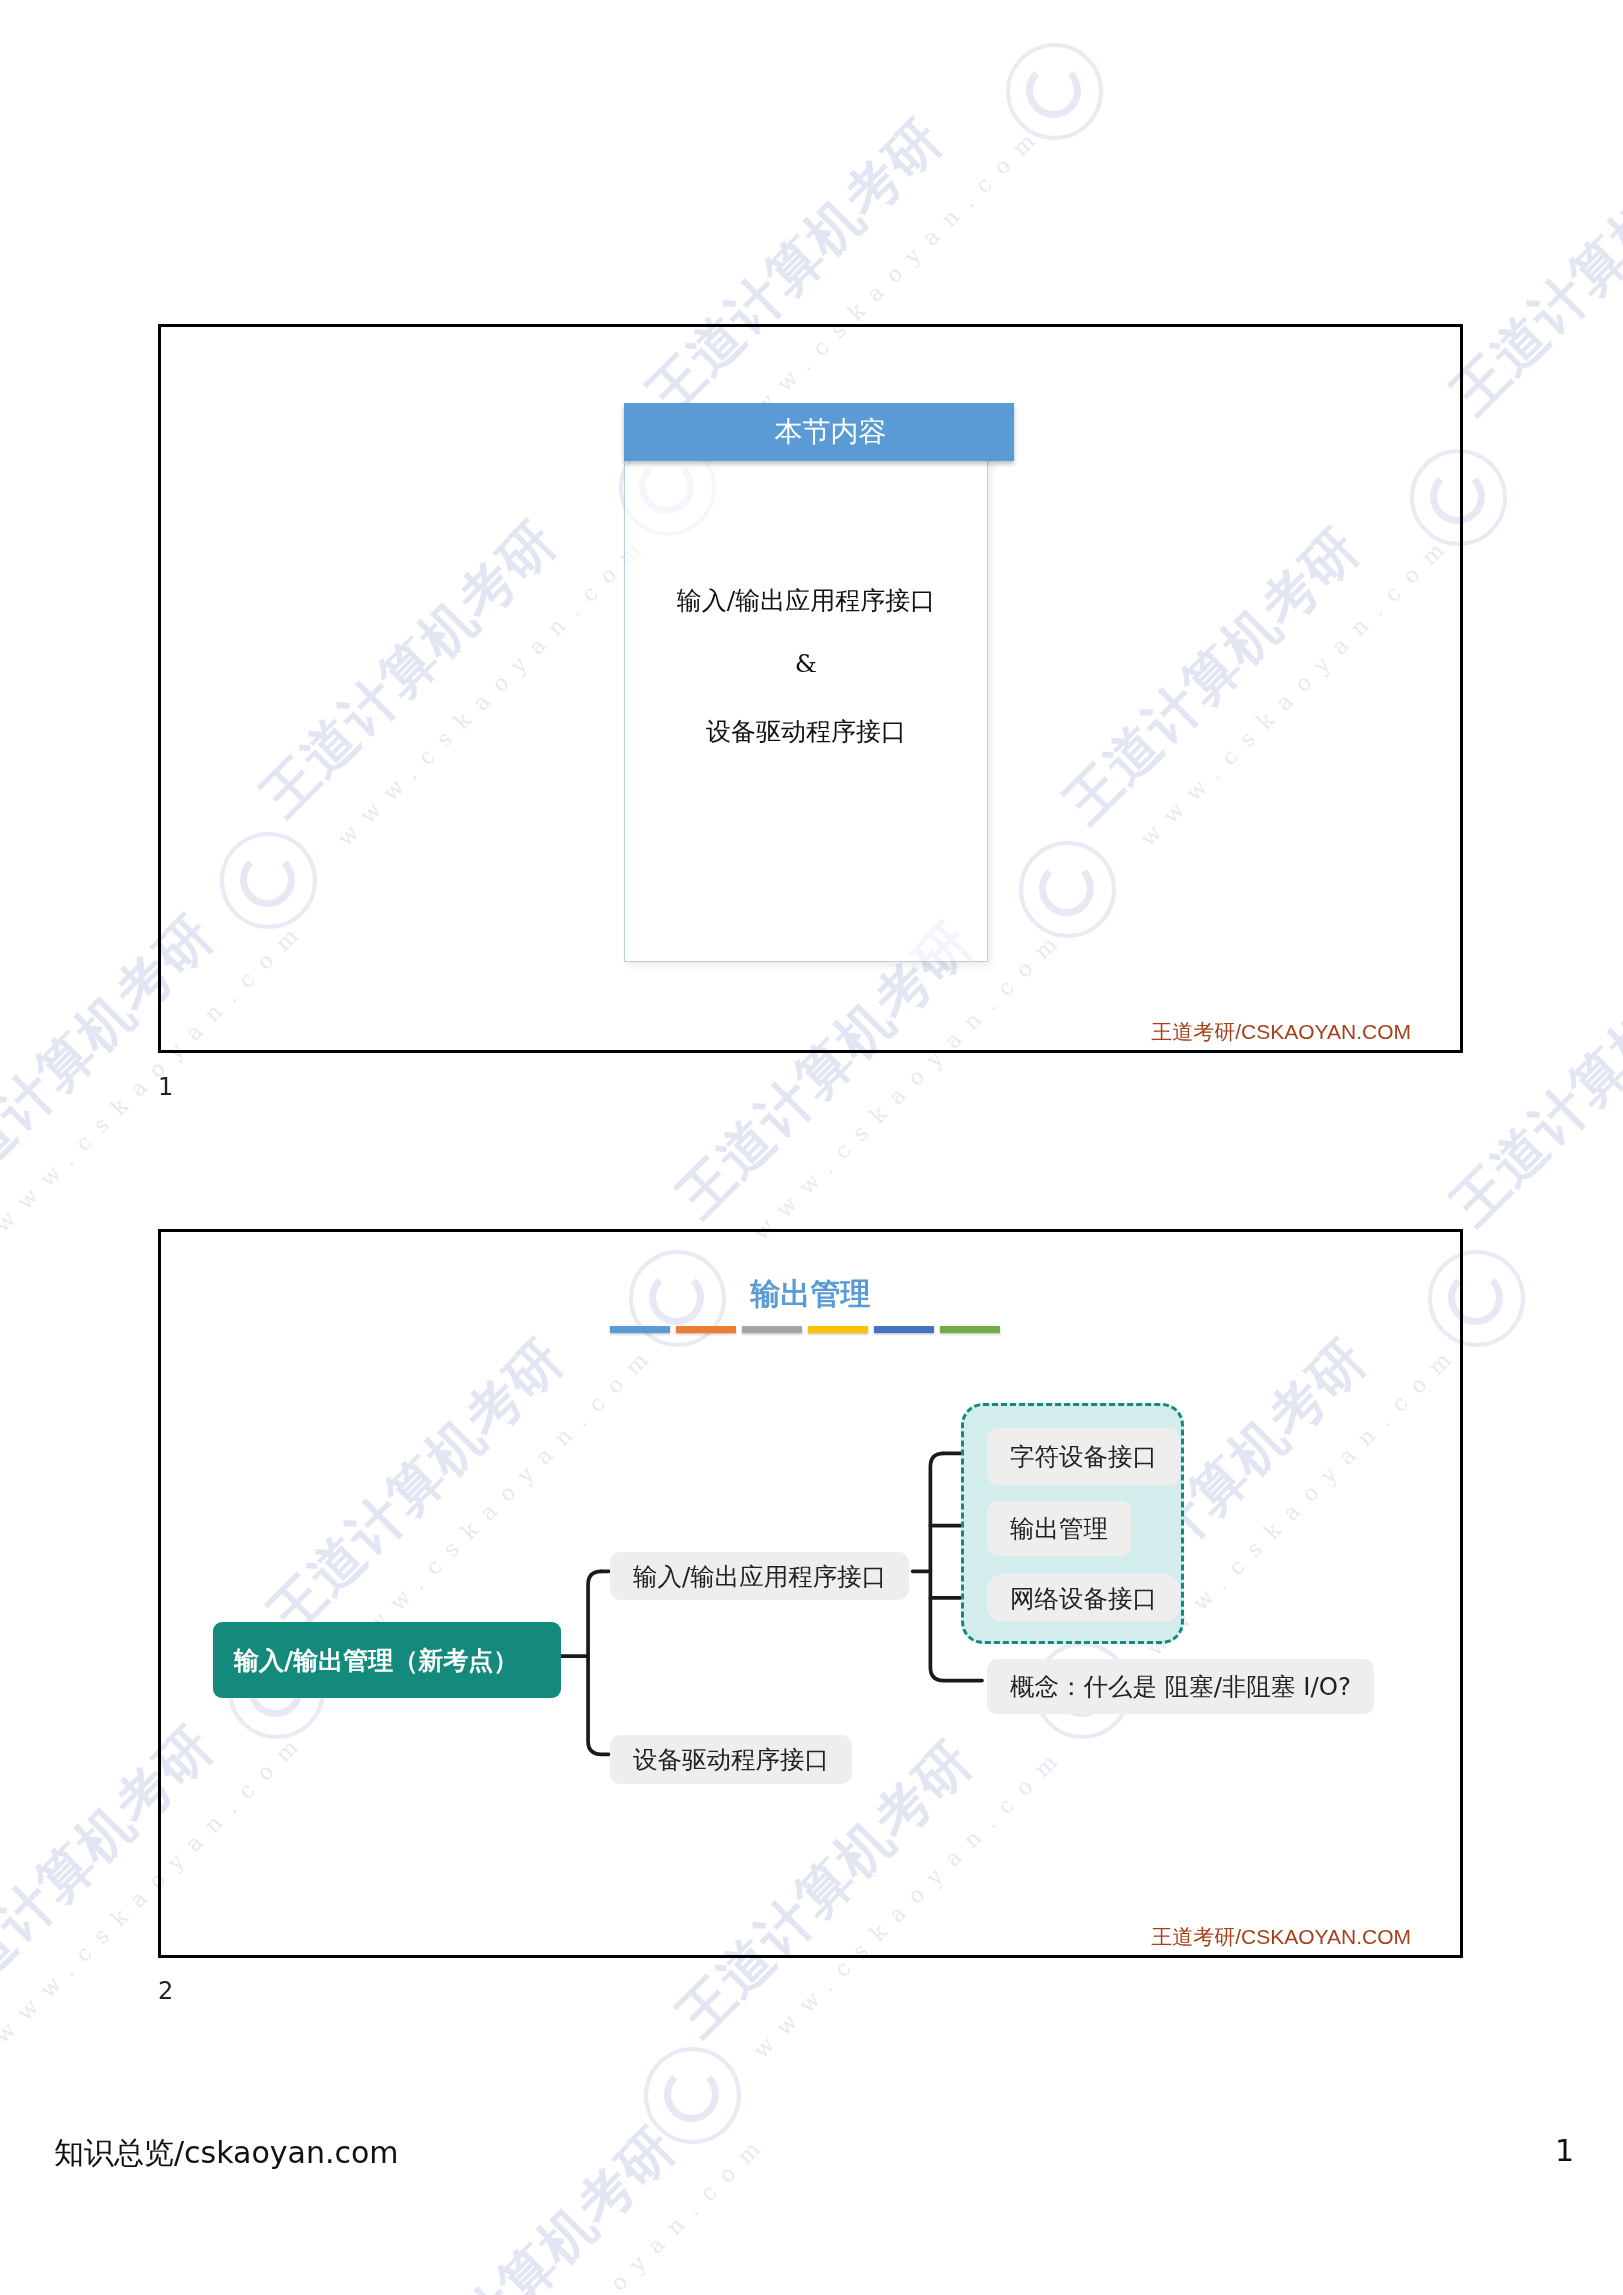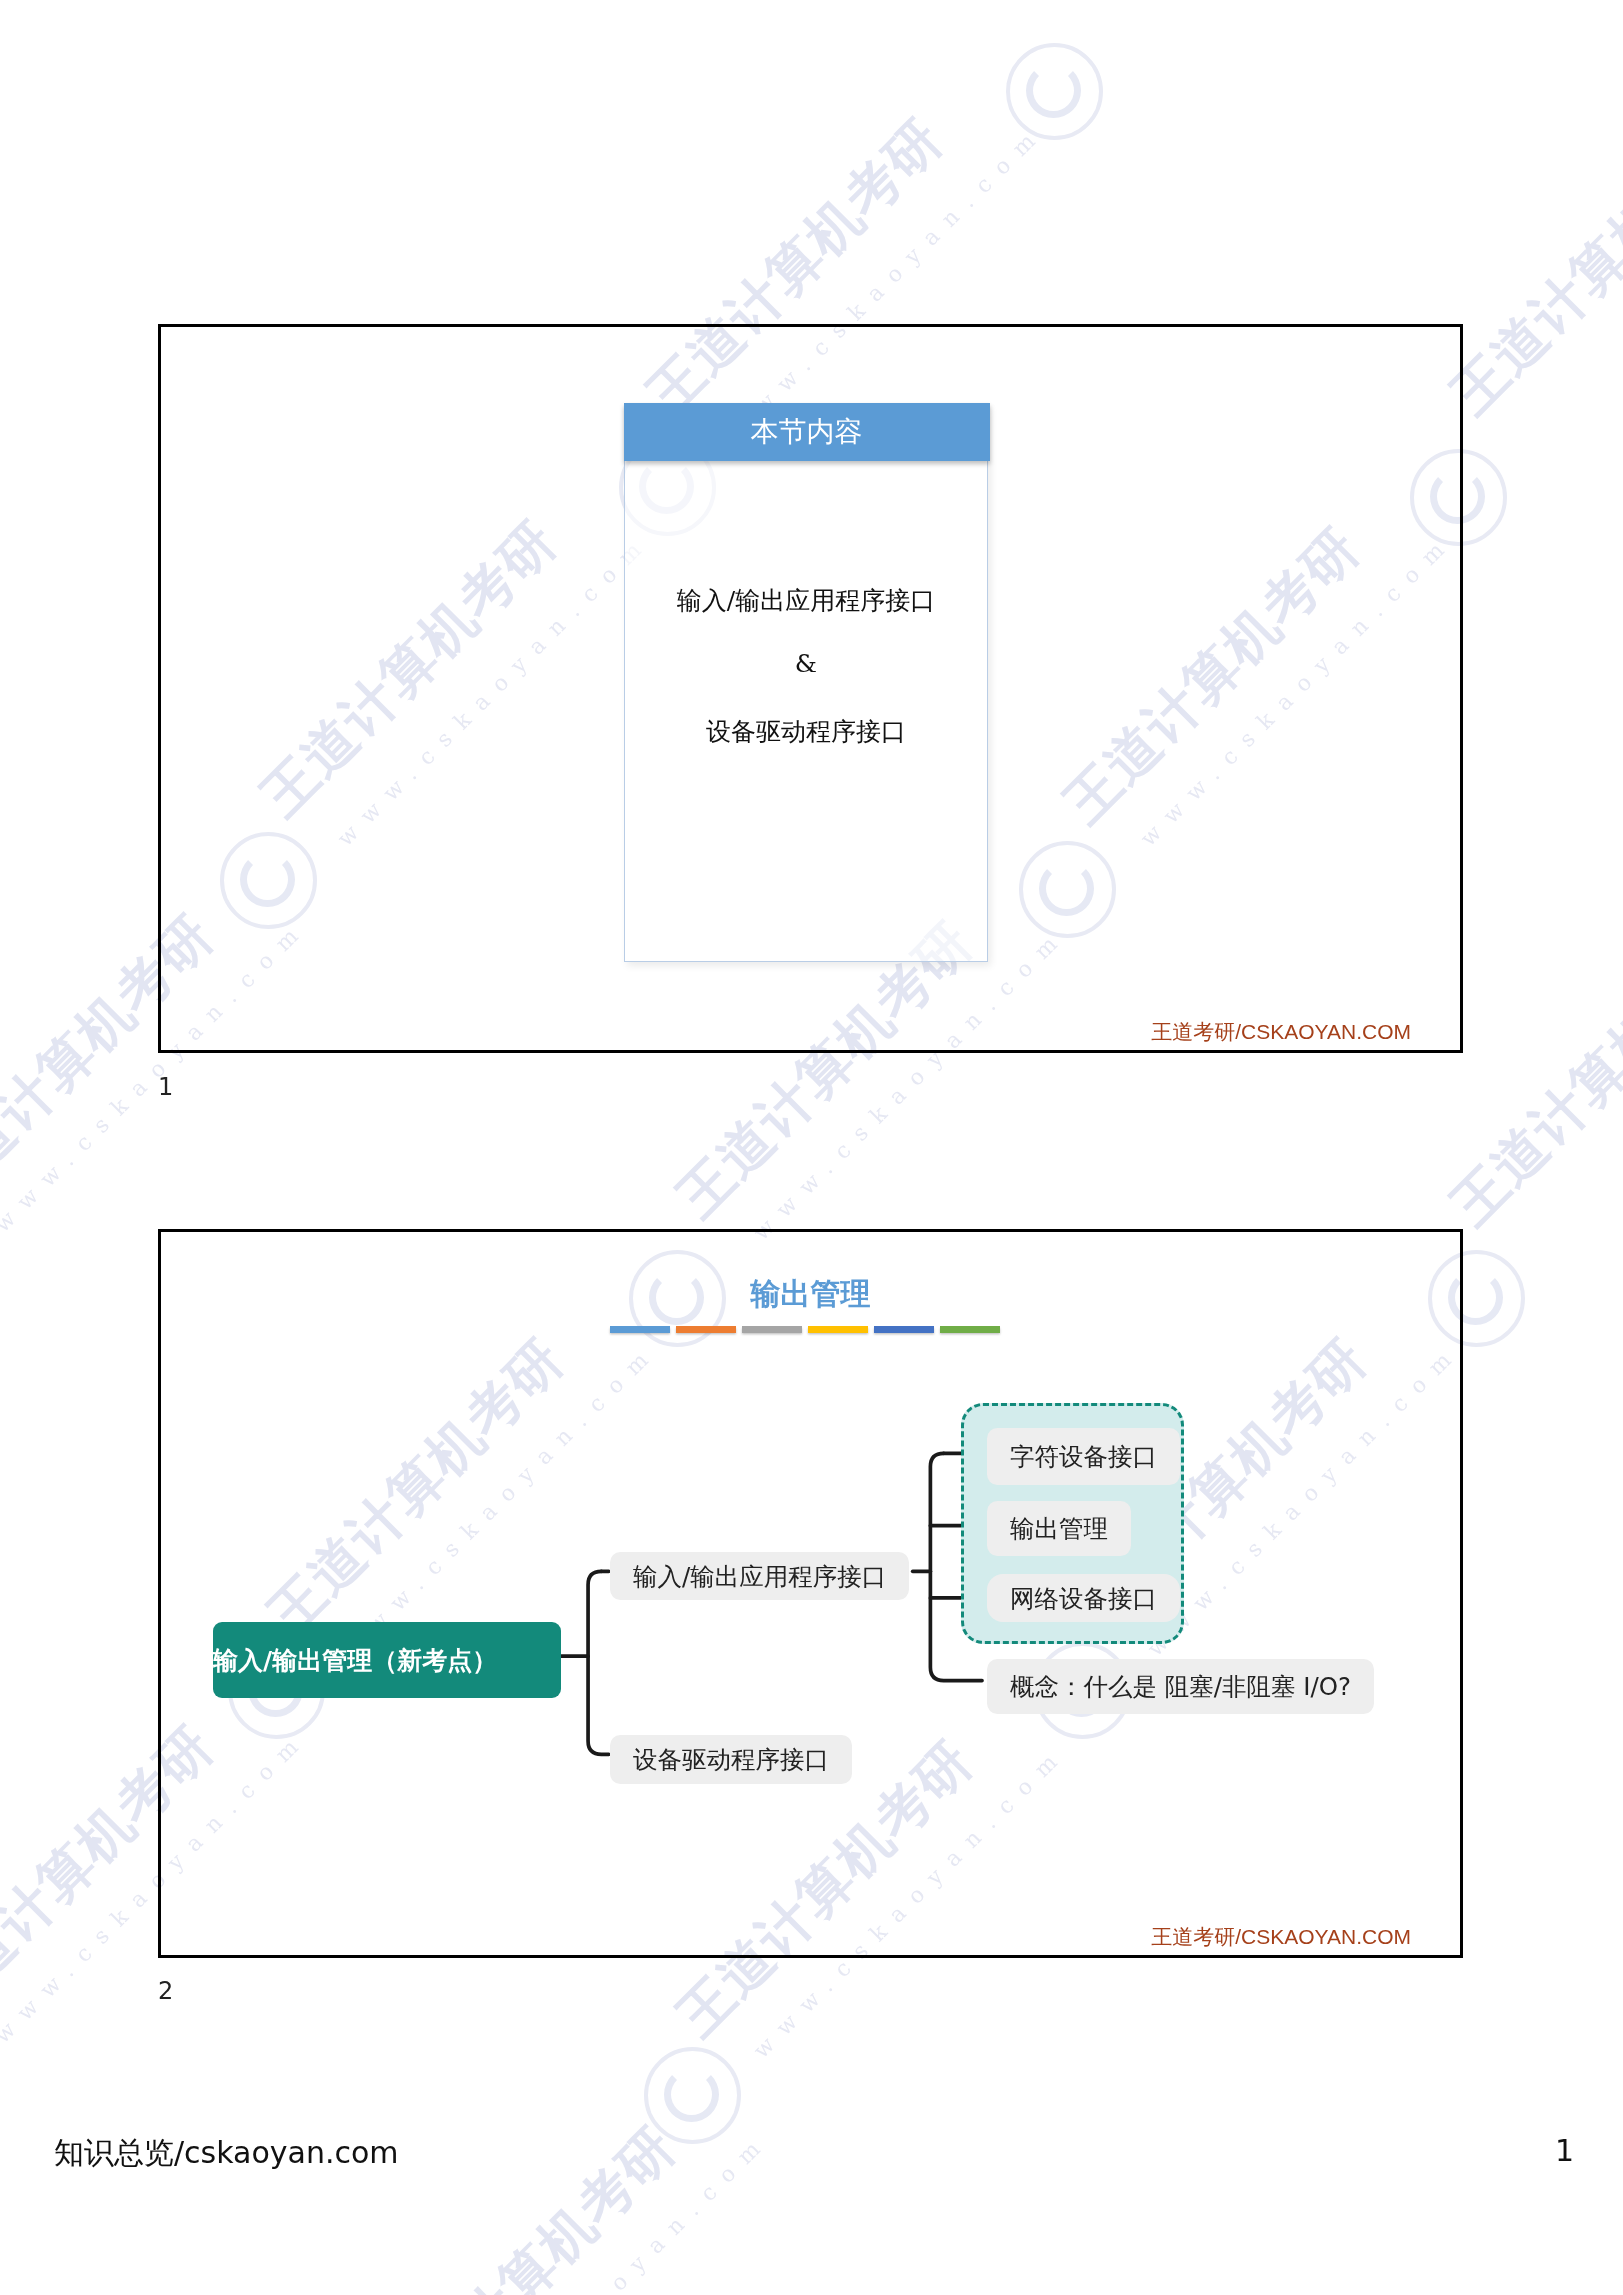--- a/index.html
+++ b/index.html
@@ -42,36 +42,36 @@
 
   
   .toc-card {
     position: absolute; left: 463px; top: 76px; width: 364px; height: 559px;
     border: 1.5px solid #b9cde6; box-sizing: border-box; background: rgba(255,255,255,0.6);
     box-shadow: 3px 4.5px 7.4px rgba(0,0,0,0.08);
   }
   .toc-header {
     position: absolute; left: -1.5px; top: -1.5px; width: 366px; height: 58px; background: #5b9bd5;
     color: #fff; font-size: 28px; text-align: center; line-height: 58px;
-    font-family: "DejaVu Serif", serif; box-shadow: 0 3px 4.5px rgba(0,0,0,0.25);
+    font-family: "DejaVu Serif", serif; box-shadow: 0 3px 4.5px rgba(0,0,0,0.25); padding-left: 24px;
   }
   .toc-line { position: absolute; left: 0; width: 100%; text-align: center; font-size: 25px; font-family: "DejaVu Serif", serif; color: #111; }
 
   
   .overview-title {
     position: absolute; left: 0; width: 100%; top: 42px; text-align: center;
     color: #5b9bd5; font-size: 30px; font-family: "DejaVu Serif", serif; font-weight: bold;
   }
   .color-bars { position: absolute; top: 94px; left: 449px; display: flex; gap: 6px; }
   .color-bar { width: 60px; height: 6.7px; box-shadow: 0 2.2px 2.2px rgba(0,0,0,0.25); }
 
   .mm-root {
     position: absolute; left: 52px; top: 390px; width: 348px; height: 76px;
     background: #138a7b; border-radius: 9px; color: #fff; font-size: 25px;
-    display: flex; align-items: center; box-sizing: border-box; font-weight: bold;
+    display: flex; align-items: center; padding-left: 21px; box-sizing: border-box; font-weight: bold;
   }
   .mm-node {
     position: absolute; background: #eeeeee; border-radius: 10.4px; font-size: 24.5px;
     display: flex; align-items: center; padding: 0 23px; box-sizing: border-box; color: #222;
   }
   .mm-group {
     position: absolute; left: 800px; top: 171px; width: 223px; height: 241px;
     border: 3.7px dashed #138a7b; border-radius: 22px; background: #d3ecec; box-sizing: border-box;
   }
   svg.mm-lines { position: absolute; left: 0; top: 0; width: 100%; height: 100%; overflow: visible; }

